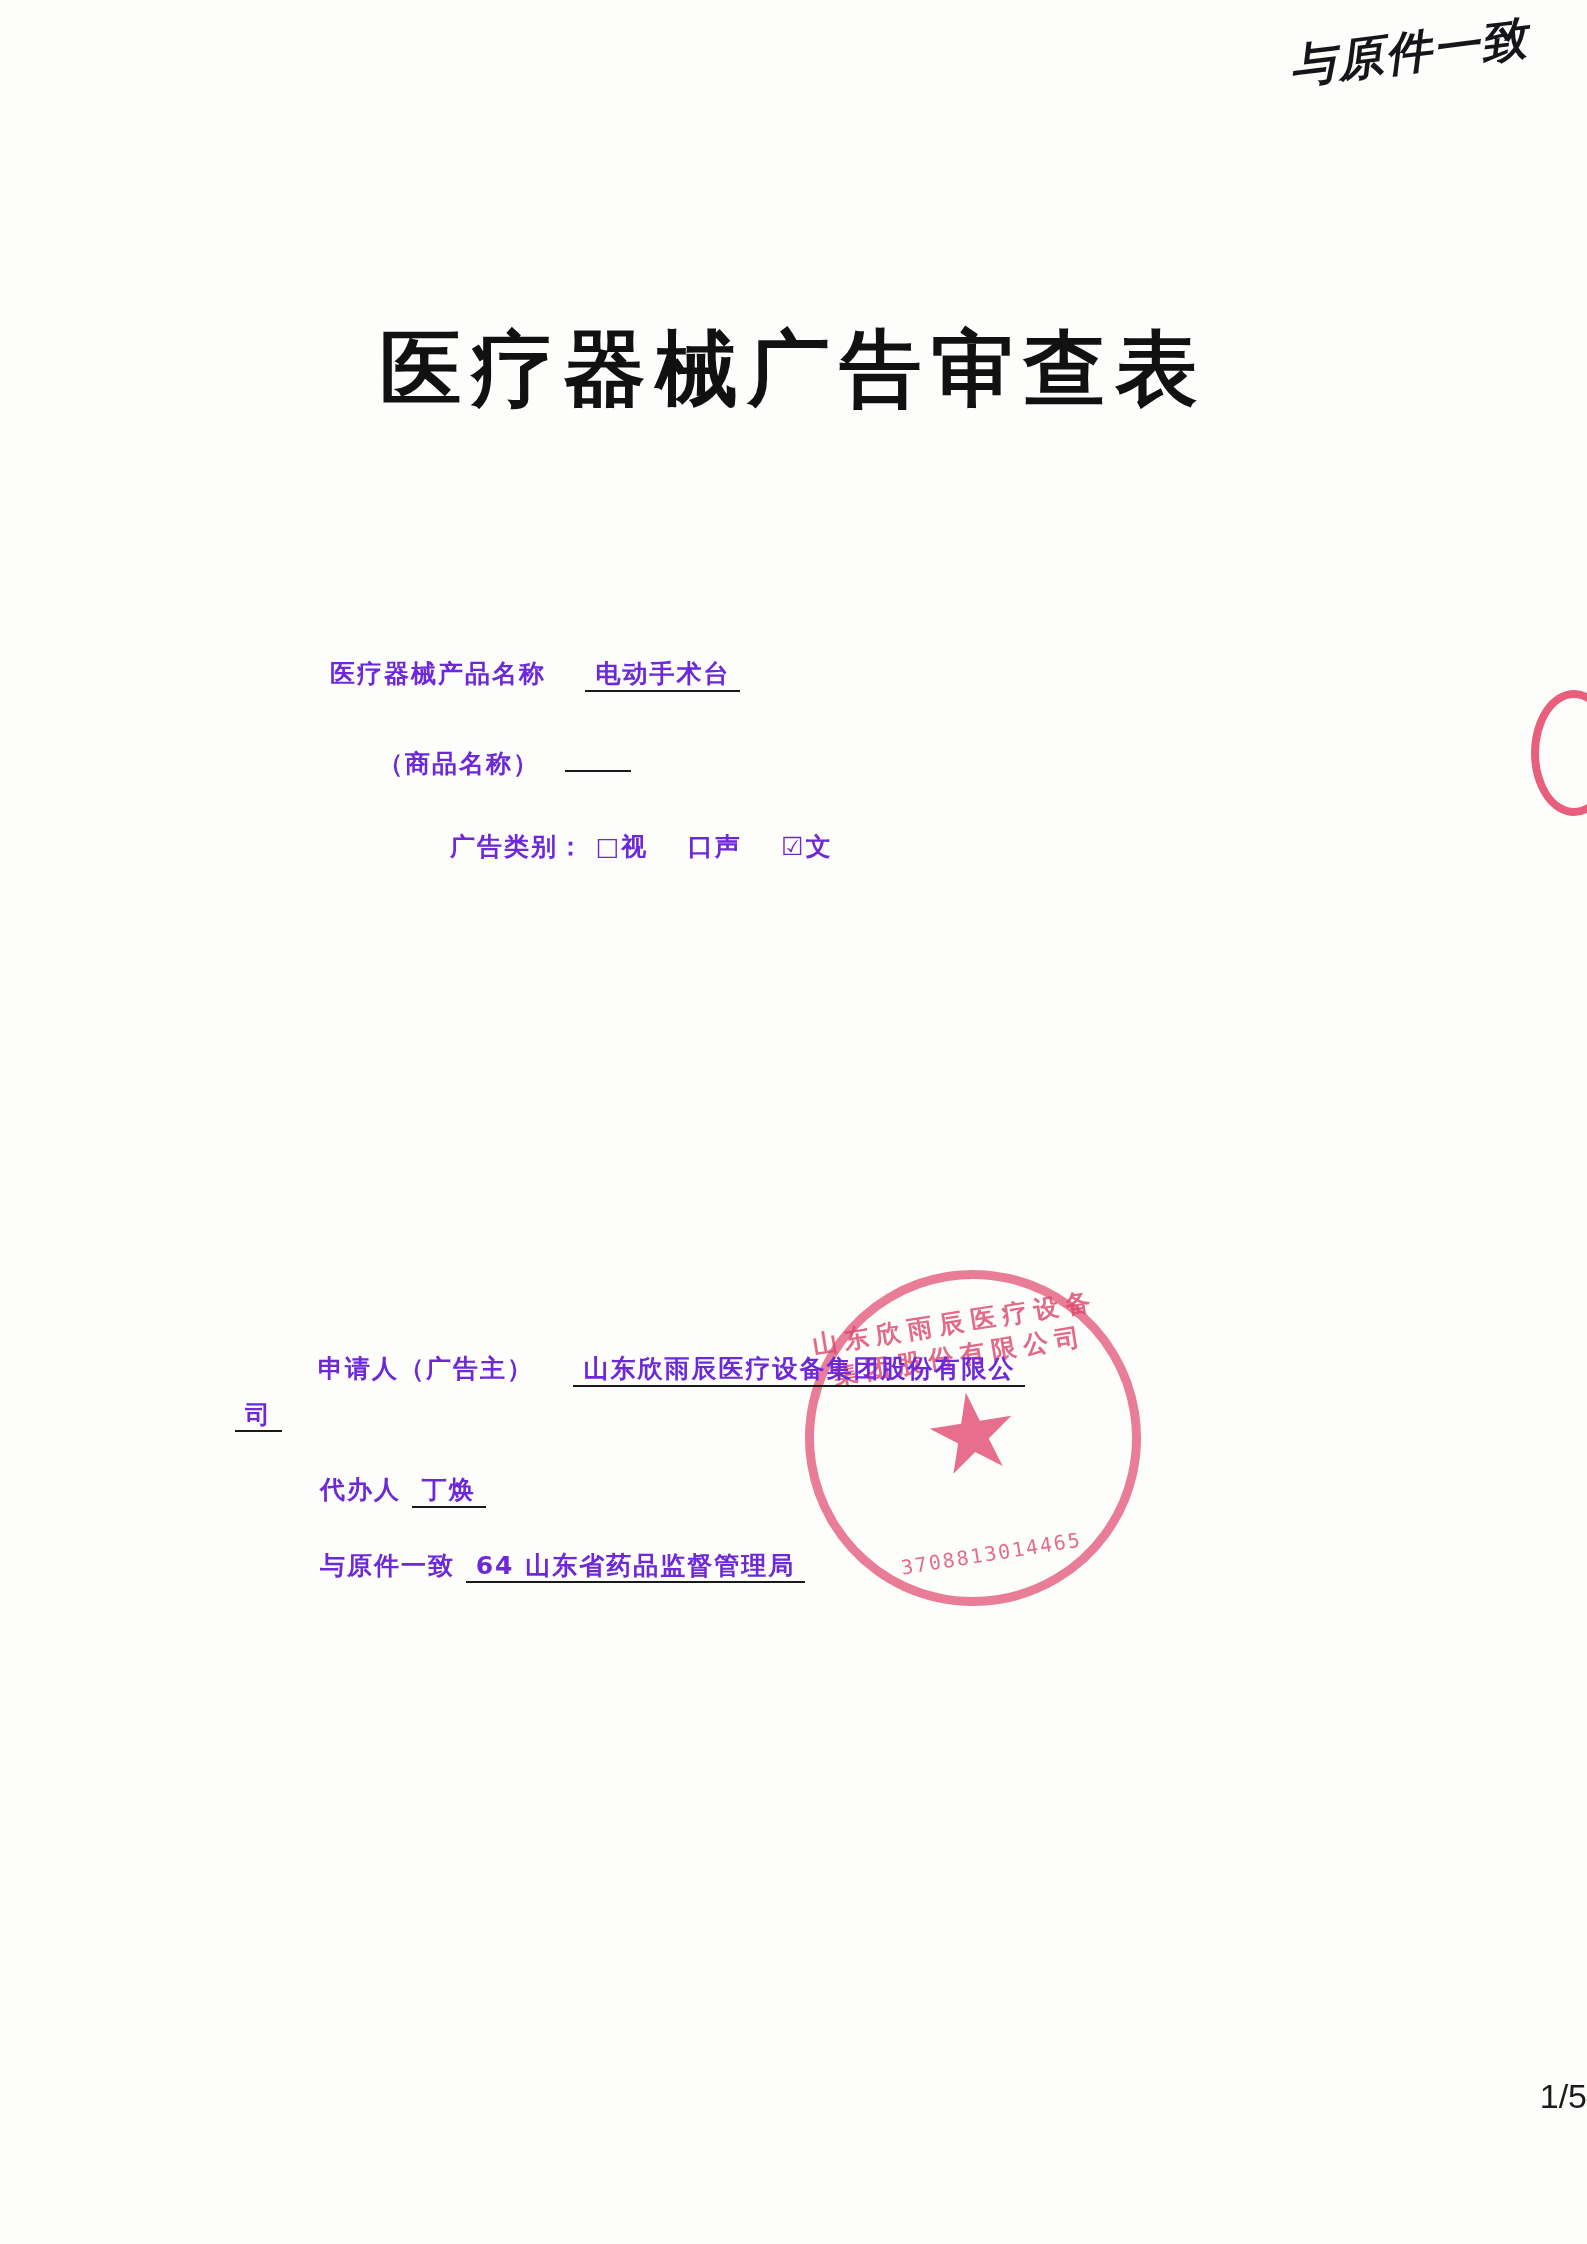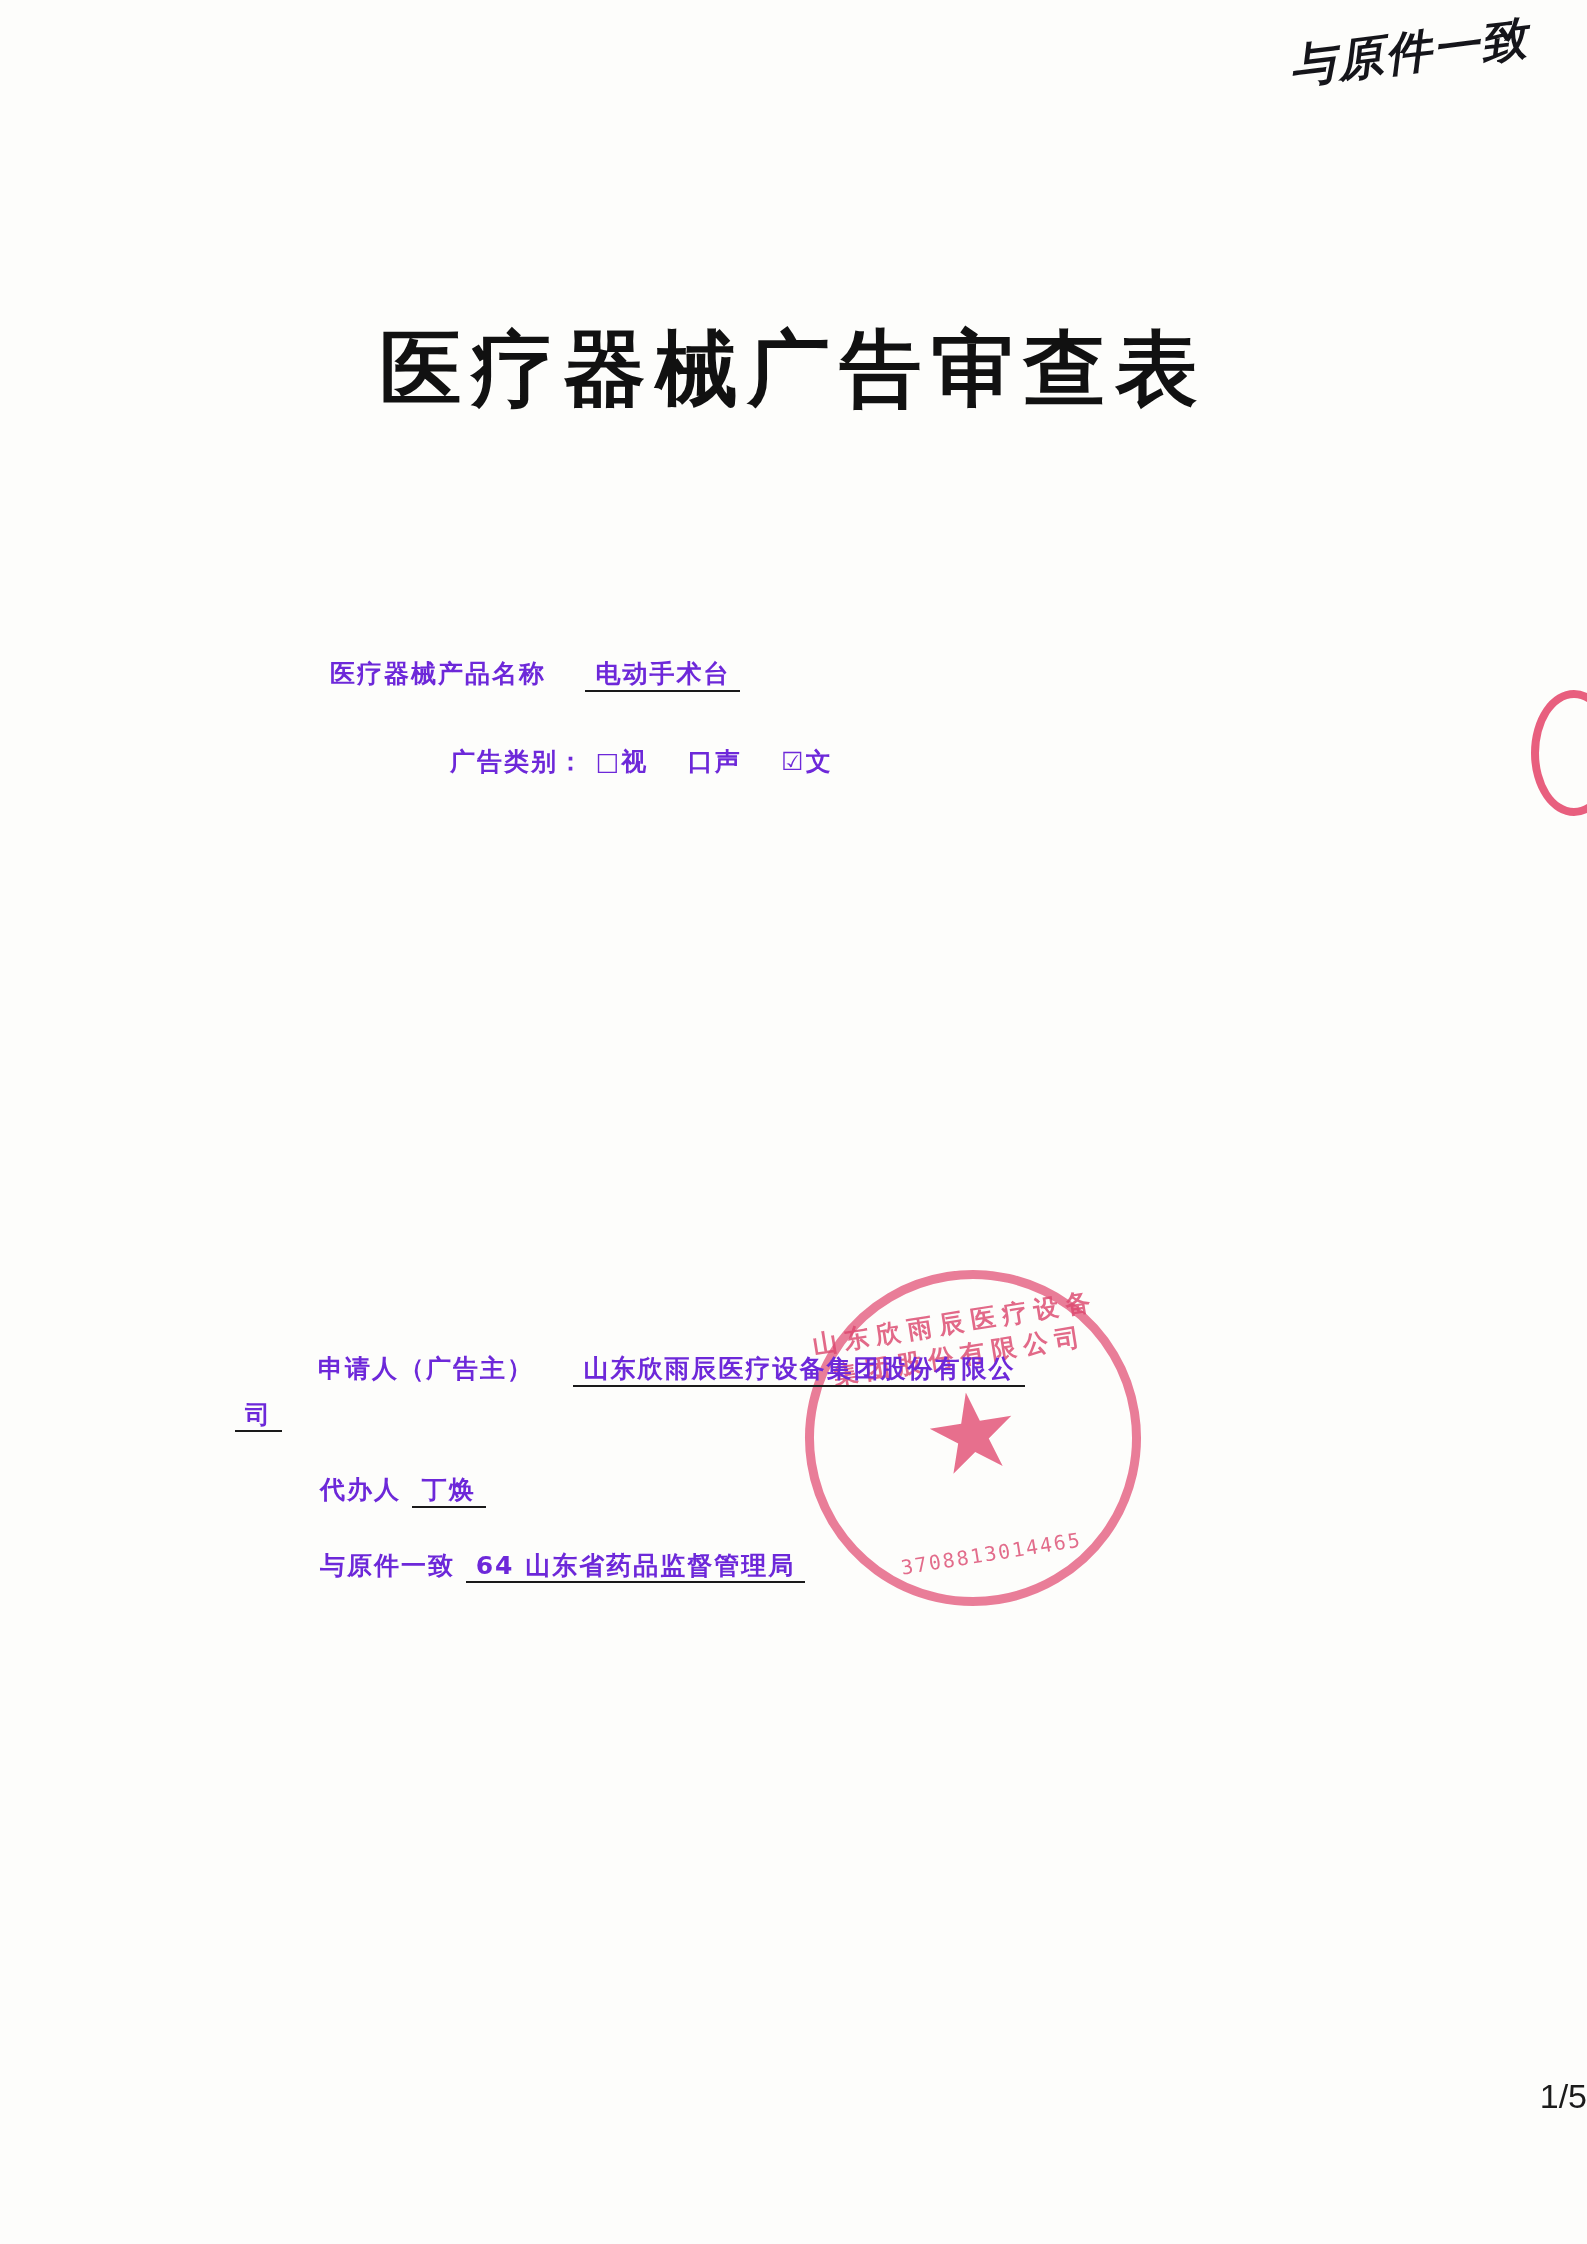--- a/index.html
+++ b/index.html
@@ -205,20 +205,24 @@
   <div class="doc-title">医疗器械广告审查表</div>
 
   <div class="block-a">
 
     <div class="line row1">
       <span>医疗器械产品名称</span>
       <span class="gap-s"></span>
       <span class="u">电动手术台</span>
     </div>
 
+    <div class="line row2">
+      <span>（商品名称）</span>
+      <span class="u-blank"></span>
+    </div>
 
     <div class="line row3">
       <span>广告类别：</span>
       <span>
         <span>□</span><span>视</span>
       </span>
       <span class="gap-s"></span>
       <span>
         <span>口</span><span>声</span>
       </span>

